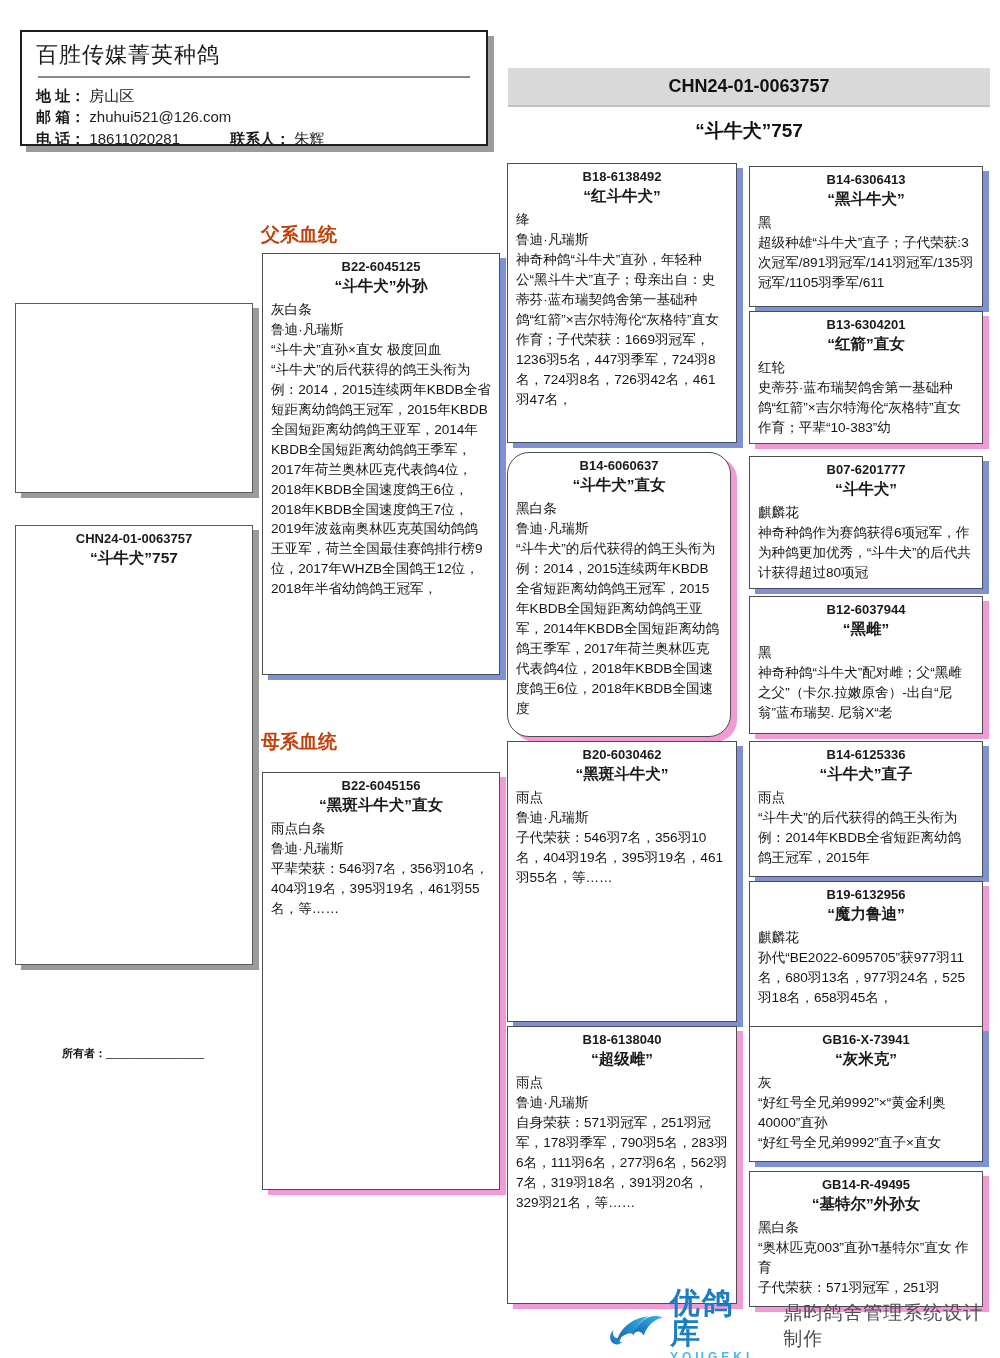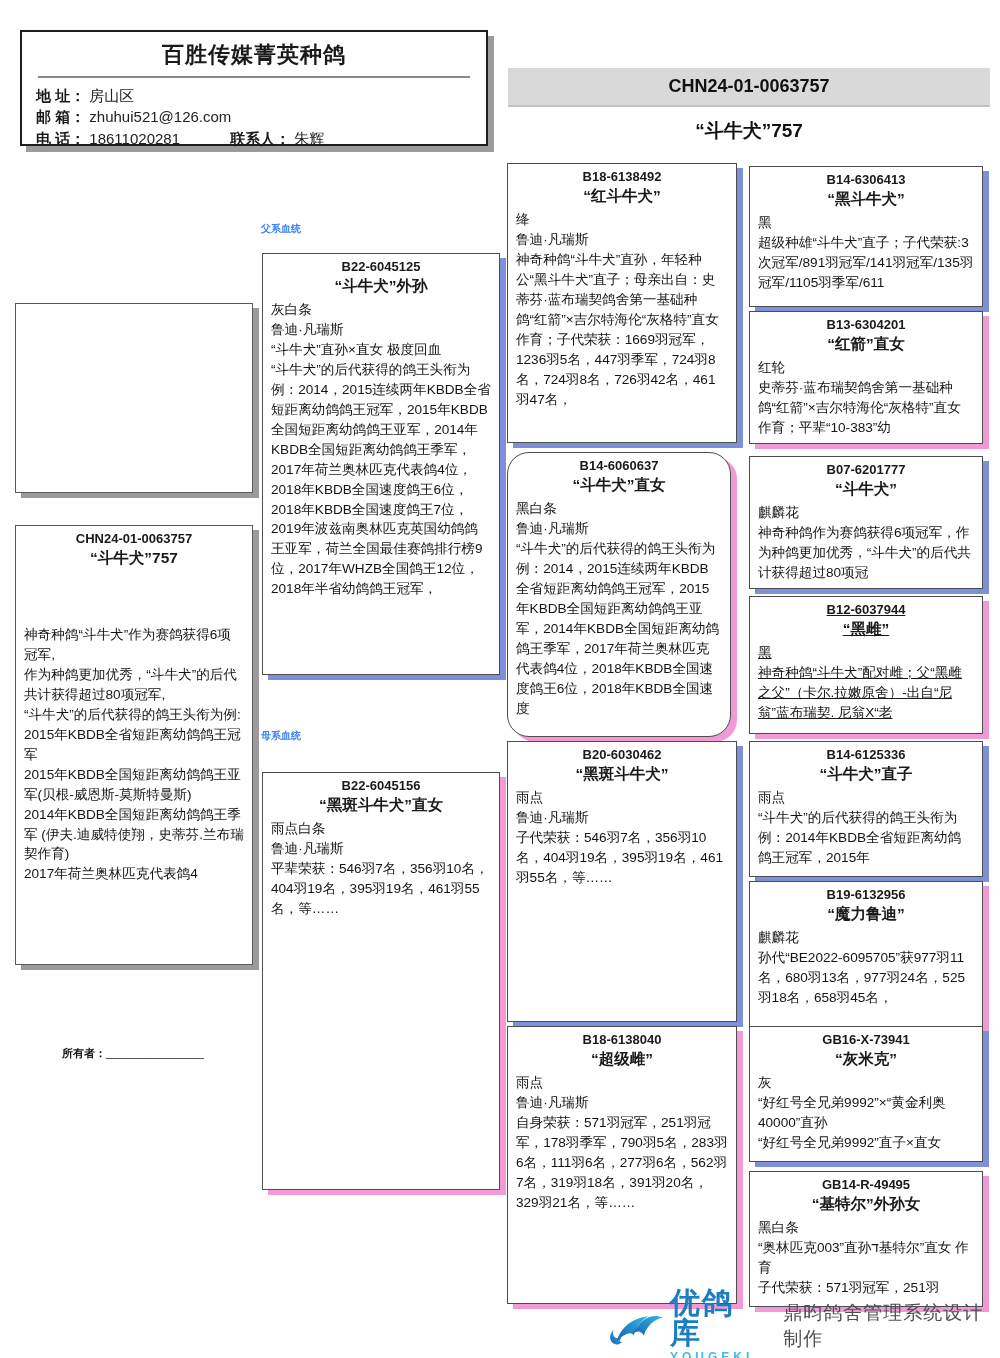--- a/index.html
+++ b/index.html
@@ -2,21 +2,21 @@
 <html><head>
 <meta charset="utf-8">
 <style>
   html,body{margin:0;padding:0;background:#ffffff;}
   body{font-family:"Liberation Sans","DejaVu Sans",sans-serif;color:#1a1a1a;}
   .page{position:relative;width:1000px;height:1358px;background:#fff;overflow:hidden;}
 
   
   .loft-card{position:absolute;left:20px;top:30px;width:468px;height:116px;
     background:#fff;border:2px solid #1e1e1e;box-shadow:6px 6px 0 0 #9b9b9b;box-sizing:border-box;padding:6px 14px 4px;}
-  .loft-title{text-align:center;font-size:22px;font-weight:bold;letter-spacing:1px;padding:2px 0 6px;}
+  .loft-title{font-size:22px;font-weight:normal;letter-spacing:1px;padding:2px 0 6px;}
   .loft-divider{border:none;border-top:2px solid #8a8a8a;margin:0 2px 7px;}
   .loft-row{font-size:15px;line-height:1.42;}
   .loft-label{font-weight:bold;}
   .loft-value{color:#222;}
   .loft-inline{margin-left:46px;}
 
   
   .ring-banner{position:absolute;left:508px;top:68px;width:482px;height:37px;
     background:#d9d9d9;border-bottom:2px solid #c2c2c2;display:flex;align-items:center;justify-content:center;
     font-size:18px;font-weight:bold;color:#111;}
@@ -27,21 +27,21 @@
   .pbox{position:absolute;background:#fff;border:1px solid #4d4d4d;box-sizing:border-box;
     padding:5px 8px 6px;overflow:hidden;}
   .pbox.blue{box-shadow:6px 5px 0 0 #7e91d8;}
   .pbox.pink{box-shadow:6px 5px 0 0 #f19ad6;}
   .pbox.gray{box-shadow:6px 5px 0 0 #9b9b9b;border-color:#5a5a5a;}
   .ring{ text-align:center;font-weight:bold;font-size:13px;line-height:1.3;}
   .pname{text-align:center;font-weight:bold;font-size:15.5px;line-height:1.35;margin-bottom:3px;}
   .pbody{font-size:13.6px;line-height:1.47;white-space:pre-line;color:#141414;}
   .main-gap{margin-top:56px;}
 
-  .branch-label{position:absolute;font-size:10px;font-weight:bold;color:#3b82f6;}
+  .branch-label{position:absolute;font-size:19px;font-weight:bold;color:#c2410c;}
 
   .owner-line{position:absolute;left:62px;top:1046px;font-size:11px;color:#111;}
   .owner-line b{font-weight:bold;}
 
   
   .footer{position:absolute;left:608px;top:1288px;display:flex;align-items:center;}
   .logo-icon{width:62px;height:58px;}
   .logo-text{margin-left:6px;display:flex;flex-direction:column;line-height:1;}
   .logo-cn{font-size:30px;font-weight:bold;color:#1b7ec2;letter-spacing:2px;}
   .logo-en{font-size:12px;color:#49b8e8;letter-spacing:4px;margin-top:3px;font-weight:bold;}
@@ -72,27 +72,20 @@
   </div>
 
   <div class="ring-banner">CHN24-01-0063757</div>
   <div class="bird-title">“斗牛犬”757</div>
 
   <div class="pbox gray" style="left:15px;top:303px;width:238px;height:190px;"></div>
 
   <div class="pbox gray" style="left:15px;top:525px;width:238px;height:440px;">
     <div class="ring">CHN24-01-0063757</div>
     <div class="pname">“斗牛犬”757</div>
-    <div class="pbody main-gap">神奇种鸽“斗牛犬”作为赛鸽获得6项冠军,
-作为种鸽更加优秀，“斗牛犬”的后代共计获得超过80项冠军,
-“斗牛犬”的后代获得的鸽王头衔为例:
-2015年KBDB全省短距离幼鸽鸽王冠军
-2015年KBDB全国短距离幼鸽鸽王亚军(贝根-威恩斯-莫斯特曼斯)
-2014年KBDB全国短距离幼鸽鸽王季军 (伊夫.迪威特使翔，史蒂芬.兰布瑞契作育)
-2017年荷兰奥林匹克代表鸽4</div>
   </div>
 
   <div class="branch-label" style="left:261px;top:222px;">父系血统</div>
   <div class="branch-label" style="left:261px;top:729px;">母系血统</div>
 
   <div class="pbox blue" style="left:262px;top:253px;width:238px;height:422px;">
     <div class="ring">B22-6045125</div>
     <div class="pname">“斗牛犬”外孙</div>
     <div class="pbody">灰白条
 鲁迪·凡瑞斯
@@ -148,21 +141,21 @@
     <div class="pname">“红箭”直女</div>
     <div class="pbody">红轮
 史蒂芬·蓝布瑞契鸽舍第一基础种鸽“红箭”×吉尔特海伦“灰格特”直女作育；平辈“10-383”幼</div>
   </div>
   <div class="pbox blue" style="left:749px;top:456px;width:234px;height:133px;">
     <div class="ring">B07-6201777</div>
     <div class="pname">“斗牛犬”</div>
     <div class="pbody">麒麟花
 神奇种鸽作为赛鸽获得6项冠军，作为种鸽更加优秀，“斗牛犬”的后代共计获得超过80项冠</div>
   </div>
-  <div class="pbox pink" style="left:749px;top:596px;width:234px;height:138px;text-decoration:underline;">
+  <div class="pbox pink" style="left:749px;top:596px;width:234px;height:138px;">
     <div class="ring">B12-6037944</div>
     <div class="pname">“黑雌”</div>
     <div class="pbody">黑
 神奇种鸽“斗牛犬”配对雌；父“黑雌之父”（卡尔.拉嫩原舍）-出自“尼翁”蓝布瑞契. 尼翁X“老</div>
   </div>
   <div class="pbox blue" style="left:749px;top:741px;width:234px;height:136px;">
     <div class="ring">B14-6125336</div>
     <div class="pname">“斗牛犬”直子</div>
     <div class="pbody">雨点
 “斗牛犬”的后代获得的鸽王头衔为例：2014年KBDB全省短距离幼鸽鸽王冠军，2015年</div>

